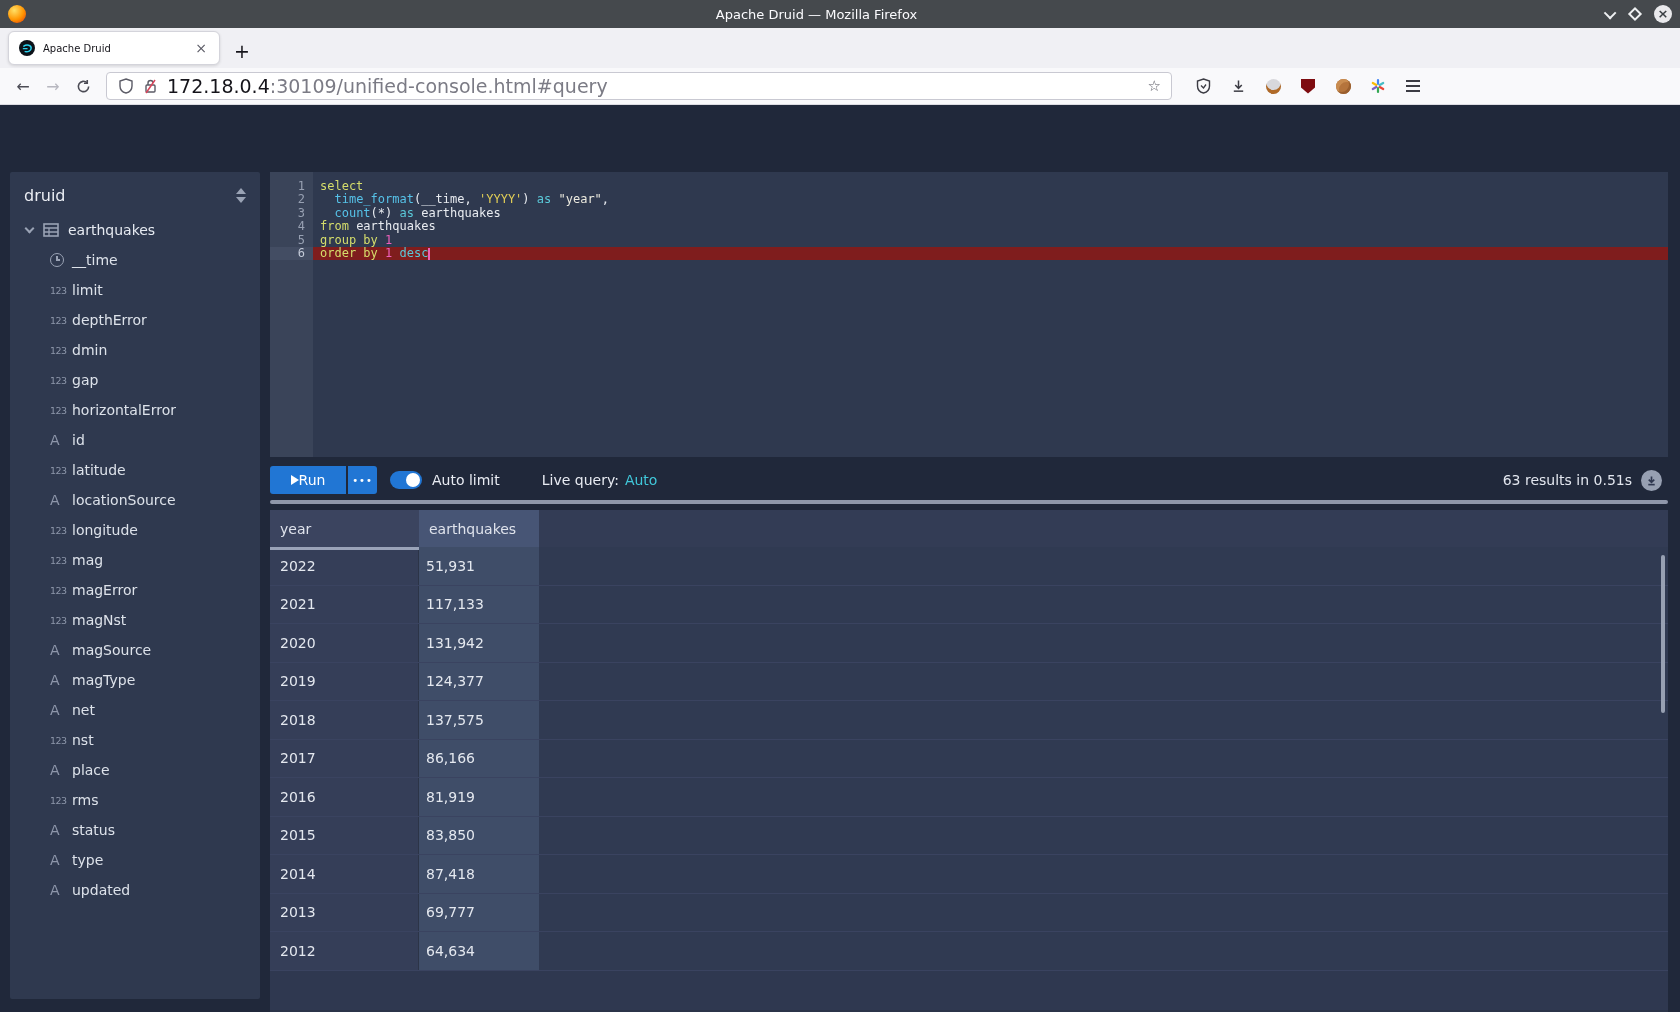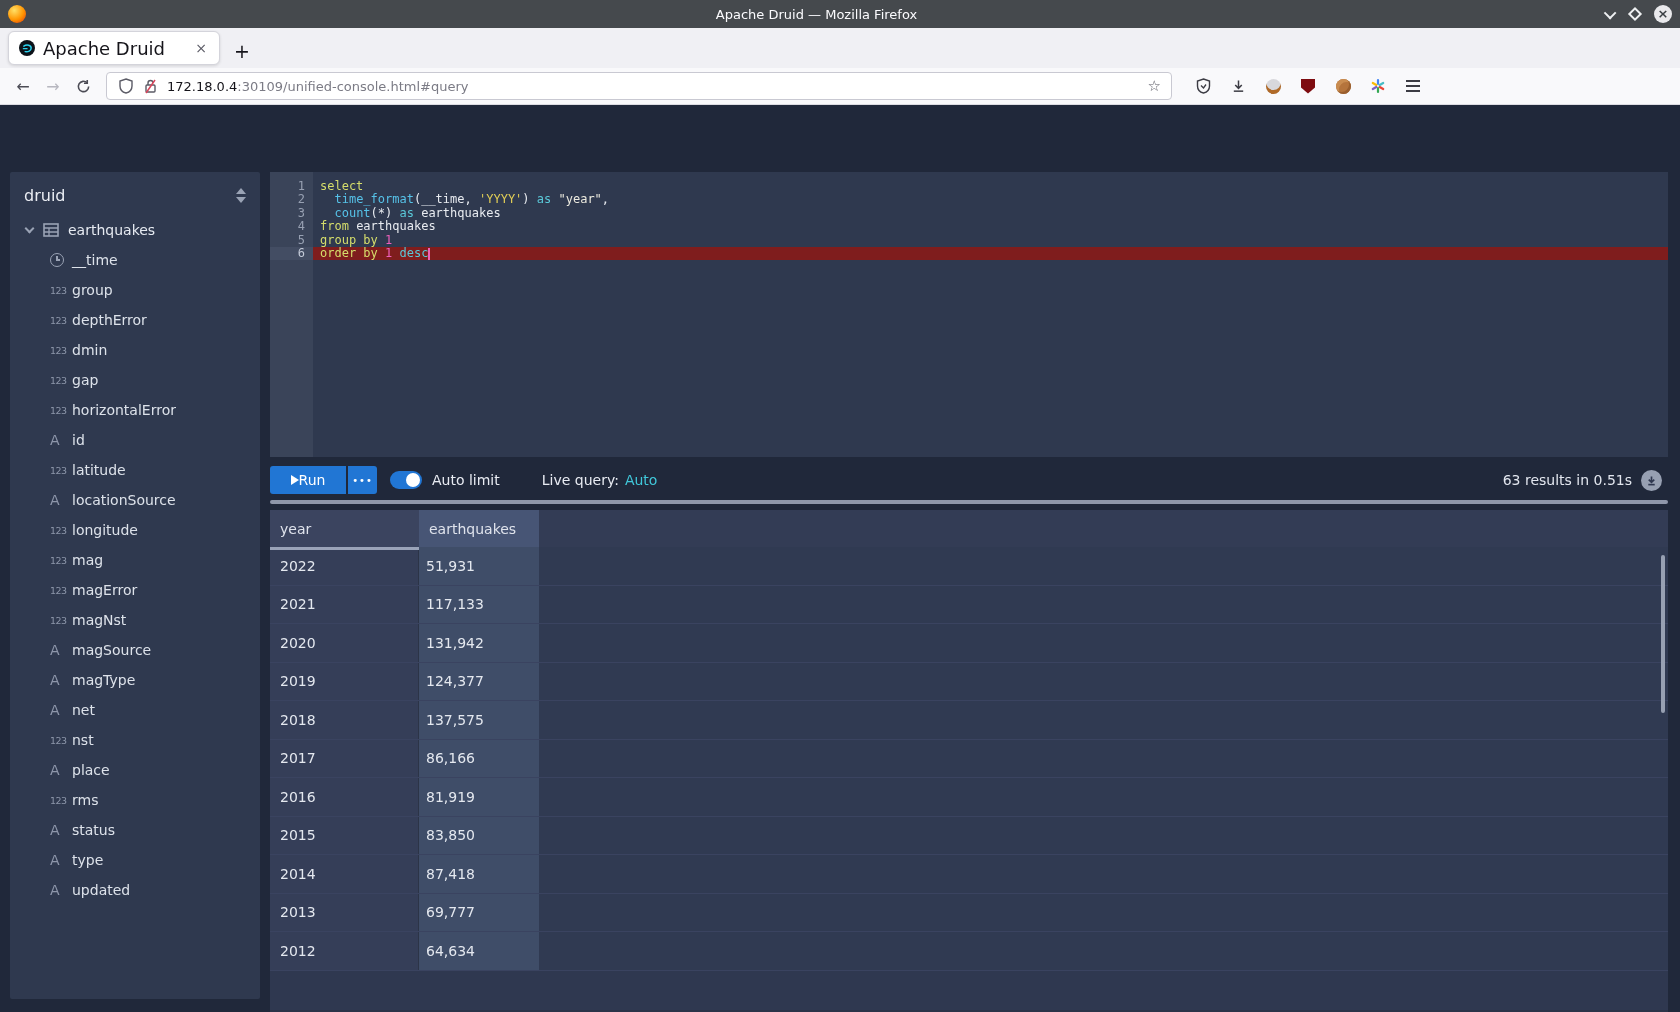--- a/index.html
+++ b/index.html
@@ -17,32 +17,32 @@
     transform:rotate(-45deg) translateY(-2px); }
   .wc-diamond { width:10px; height:10px; border:2px solid #eef0f2; transform:rotate(45deg); }
   .wc-close { width:18px; height:18px; border-radius:50%; background:#e9e9ec; color:#3a3f44;
     font-size:13px; line-height:17px; text-align:center; font-weight:bold; }
 
   .tabbar { height:40px; background:#f0f0f4; display:flex; align-items:flex-end; padding:0 8px; }
   .tab { width:212px; height:34px; margin-bottom:3px; background:#fff; border:1px solid #d4d4db;
     border-radius:6px; box-shadow:0 1px 3px rgba(0,0,0,.12); display:flex; align-items:center; padding:0 10px; }
   .favicon { width:16px; height:16px; border-radius:50%; background:#0c1219; display:flex;
     align-items:center; justify-content:center; margin-right:8px; flex:0 0 auto; }
-  .tab-title { flex:1; color:#15141a; font-size:18px; white-space:nowrap; overflow:hidden; }
+  .tab-title { flex:1; color:#15141a; font-size:10px; white-space:nowrap; overflow:hidden; }
   .tab-close { color:#5b5b66; font-size:14px; padding:0 2px; }
   .newtab { color:#15141a; font-size:19px; margin:0 0 6px 14px; }
 
   .navbar { height:37px; background:#f9f9fb; border-bottom:1px solid #dcdce2; display:flex; align-items:center; padding:0 8px; }
   .nav-btn { width:30px; text-align:center; font-size:16px; }
   .nav-back { color:#4c4c55; }
   .nav-fwd { color:#b7b7bf; }
   .nav-reload { color:#4c4c55; display:flex; justify-content:center; }
   .urlbar { margin-left:8px; width:1066px; height:28px; background:#ffffff; border:1px solid #c9c9d2;
     border-radius:4px; display:flex; align-items:center; padding:0 10px; }
-  .url-text { flex:1; font-size:13px; margin-left:8px; white-space:nowrap; overflow:hidden; }
+  .url-text { flex:1; font-size:19px; margin-left:8px; white-space:nowrap; overflow:hidden; }
   .url-host { color:#15141a; }
   .url-rest { color:#7b7b85; }
   .url-star { color:#5b5b66; font-size:15px; }
   .tb-icons { display:flex; align-items:center; gap:17px; margin-left:22px; }
   .tbi { display:flex; align-items:center; justify-content:center; width:18px; height:18px; }
   .cookie { width:15px; height:15px; border-radius:50%; background:#b5743c;
     box-shadow:inset -2px -2px 0 #9a5f2e, inset 3px 3px 0 #c98c50; }
   .ublock { width:14px; height:15px; background:#7e0c10; clip-path:polygon(0 0,100% 0,100% 60%,50% 100%,0 60%); }
   .profile-ext { width:15px; height:15px; border-radius:50%; background:#d8d8dc;
     box-shadow:inset 0 -4px 0 #b06a28; }
@@ -332,21 +332,21 @@
 
           <div class="field-row">
             <span class="f-icon time">
               <span class="clockface"></span>
             </span>
             <span>__time</span>
           </div>
 
           <div class="field-row">
             <span class="f-icon num">123</span>
-            <span>group</span>
+            <span>limit</span>
           </div>
 
           <div class="field-row">
             <span class="f-icon num">123</span>
             <span>depthError</span>
           </div>
 
           <div class="field-row">
             <span class="f-icon num">123</span>
             <span>dmin</span>

